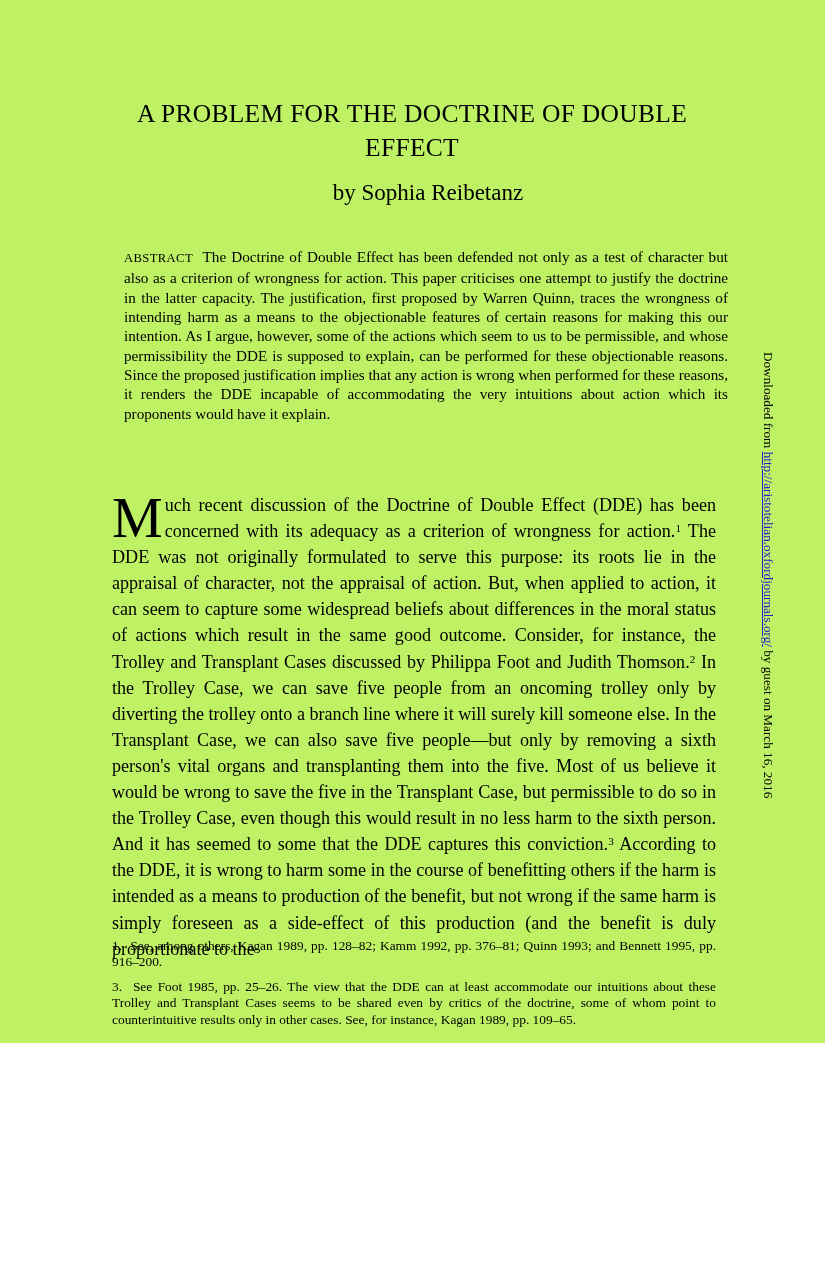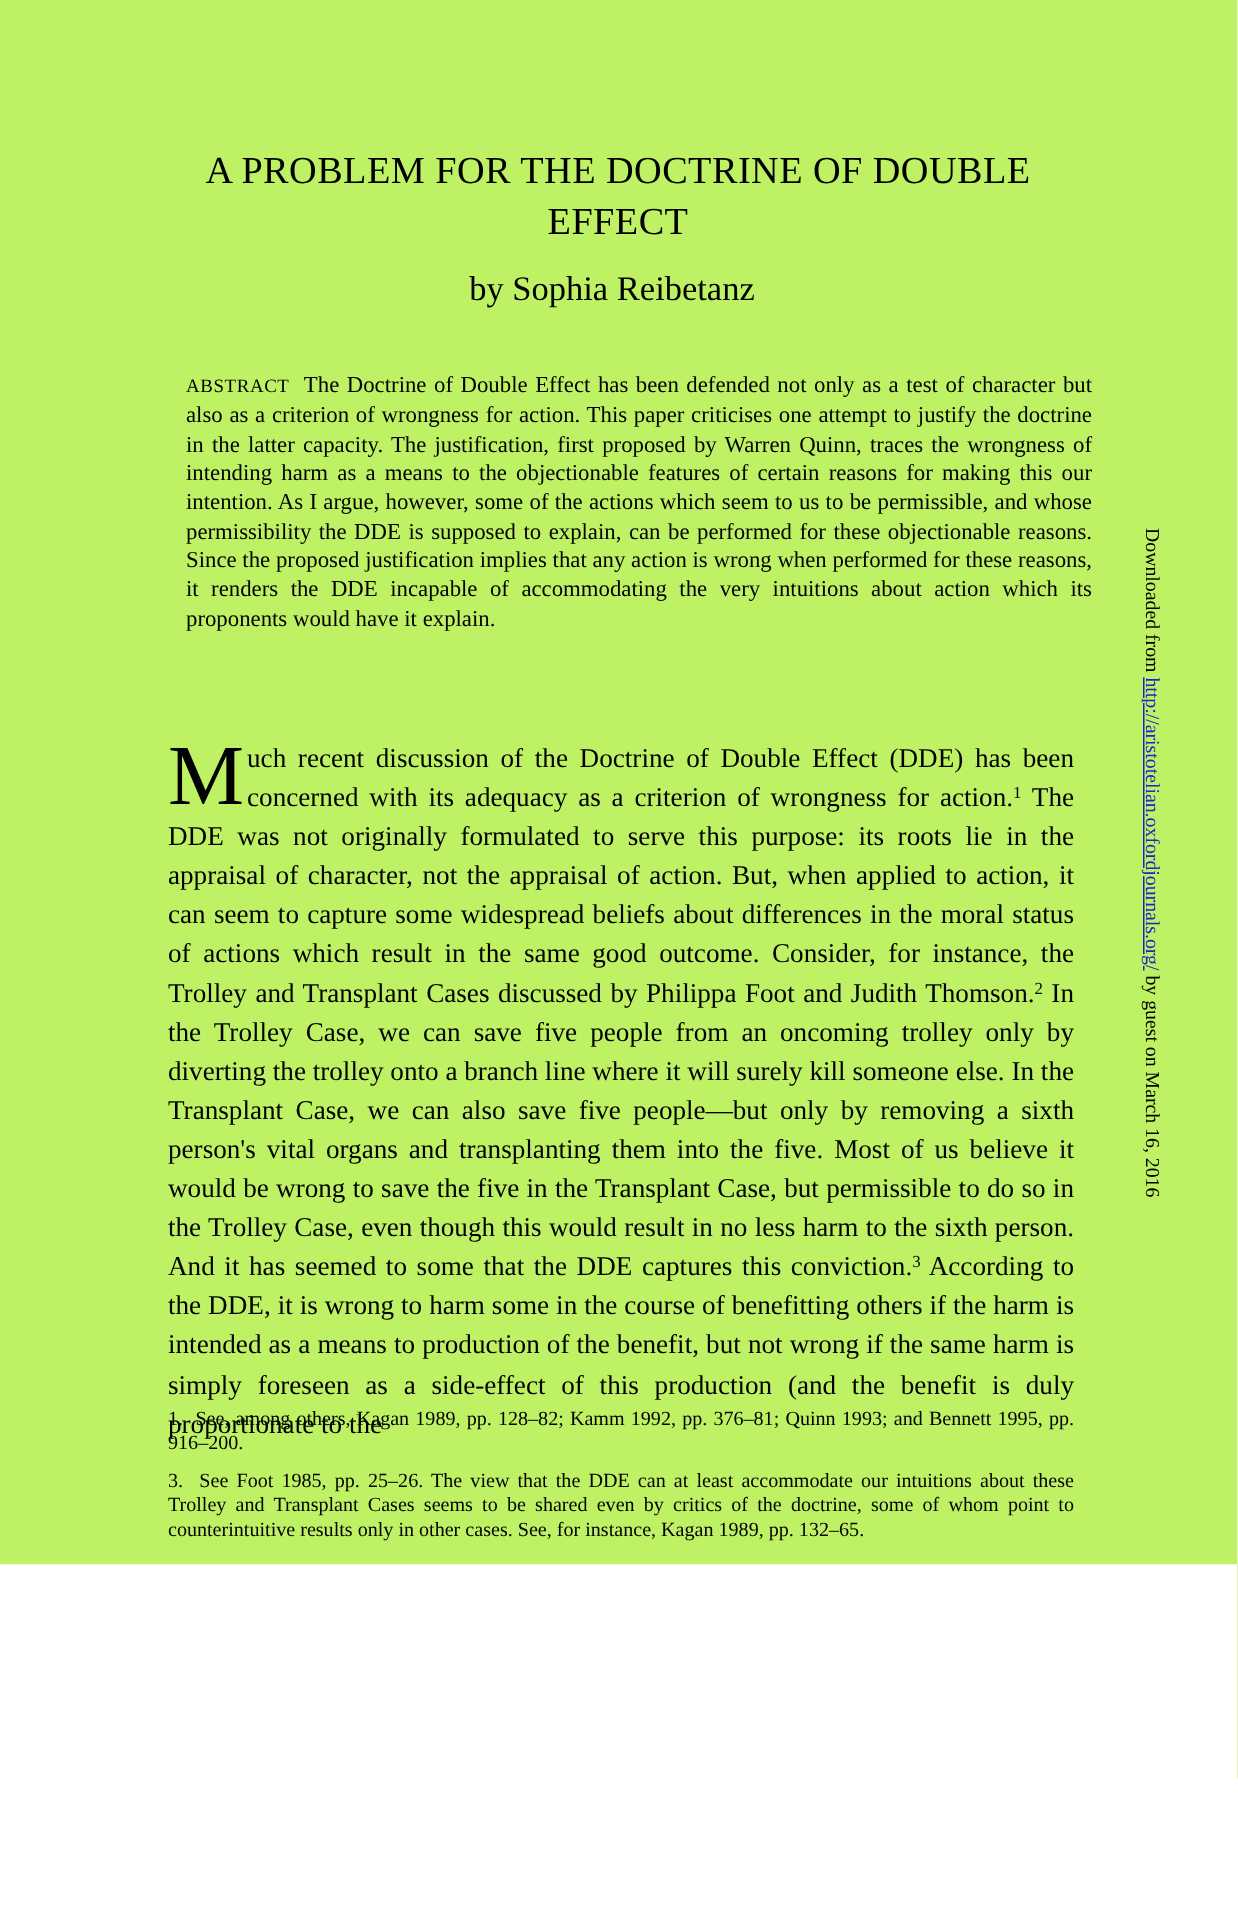--- a/index.html
+++ b/index.html
@@ -24,21 +24,21 @@
     top: 80px;
     width: 600px;
     text-align: center;
     font-size: 25.5px;
     line-height: 34px;
     letter-spacing: 0.3px;
     font-weight: normal;
   }
   .author {
     position: absolute;
-    left: 108px;
+    left: 128px;
     top: 178px;
     width: 600px;
     text-align: center;
     font-size: 23px;
     line-height: 30px;
     font-weight: normal;
   }
 
   
   .abstract {
@@ -131,21 +131,21 @@
 
   <div class="body-text">
     <span class="dropcap">M</span><span>uch recent discussion of the Doctrine of Double Effect (DDE) has been concerned with its adequacy as a criterion of wrongness for action.</span><sup>1</sup><span> The DDE was not originally formulated to serve this purpose: its roots lie in the appraisal of character, not the appraisal of action. But, when applied to action, it can seem to capture some widespread beliefs about differences in the moral status of actions which result in the same good outcome. Consider, for instance, the Trolley and Transplant Cases discussed by Philippa Foot and Judith Thomson.</span><sup>2</sup><span> In the Trolley Case, we can save five people from an oncoming trolley only by diverting the trolley onto a branch line where it will surely kill someone else. In the Transplant Case, we can also save five people—but only by removing a sixth person's vital organs and transplanting them into the five. Most of us believe it would be wrong to save the five in the Transplant Case, but permissible to do so in the Trolley Case, even though this would result in no less harm to the sixth person. And it has seemed to some that the DDE captures this conviction.</span><sup>3</sup><span> According to the DDE, it is wrong to harm some in the course of benefitting others if the harm is intended as a means to production of the benefit, but not wrong if the same harm is simply foreseen as a side-effect of this production (and the benefit is duly proportionate to the</span>
   </div>
 
   <div class="footnotes">
     <div class="footnote">
       <span class="fn-num">1.</span><span>See, among others, Kagan 1989, pp. 128–82; Kamm 1992, pp. 376–81; Quinn 1993; and Bennett 1995, pp. 916–200.</span>
     </div>
     <div class="footnote">
-      <span class="fn-num">3.</span><span>See Foot 1985, pp. 25–26. The view that the DDE can at least accommodate our intuitions about these Trolley and Transplant Cases seems to be shared even by critics of the doctrine, some of whom point to counterintuitive results only in other cases. See, for instance, Kagan 1989, pp. 132–65.</span>
+      <span class="fn-num">3.</span><span>See Foot 1985, pp. 25–26. The view that the DDE can at least accommodate our intuitions about these Trolley and Transplant Cases seems to be shared even by critics of the doctrine, some of whom point to counterintuitive results only in other cases. See, for instance, Kagan 1989, pp. 109–65.</span>
     </div>
   </div>
 
   <div class="download-stamp">
     <span>Downloaded from </span><span class="url">http://aristotelian.oxfordjournals.org/</span><span> by guest on March 16, 2016</span>
   </div>
 
 </div>
 
 </body></html>

